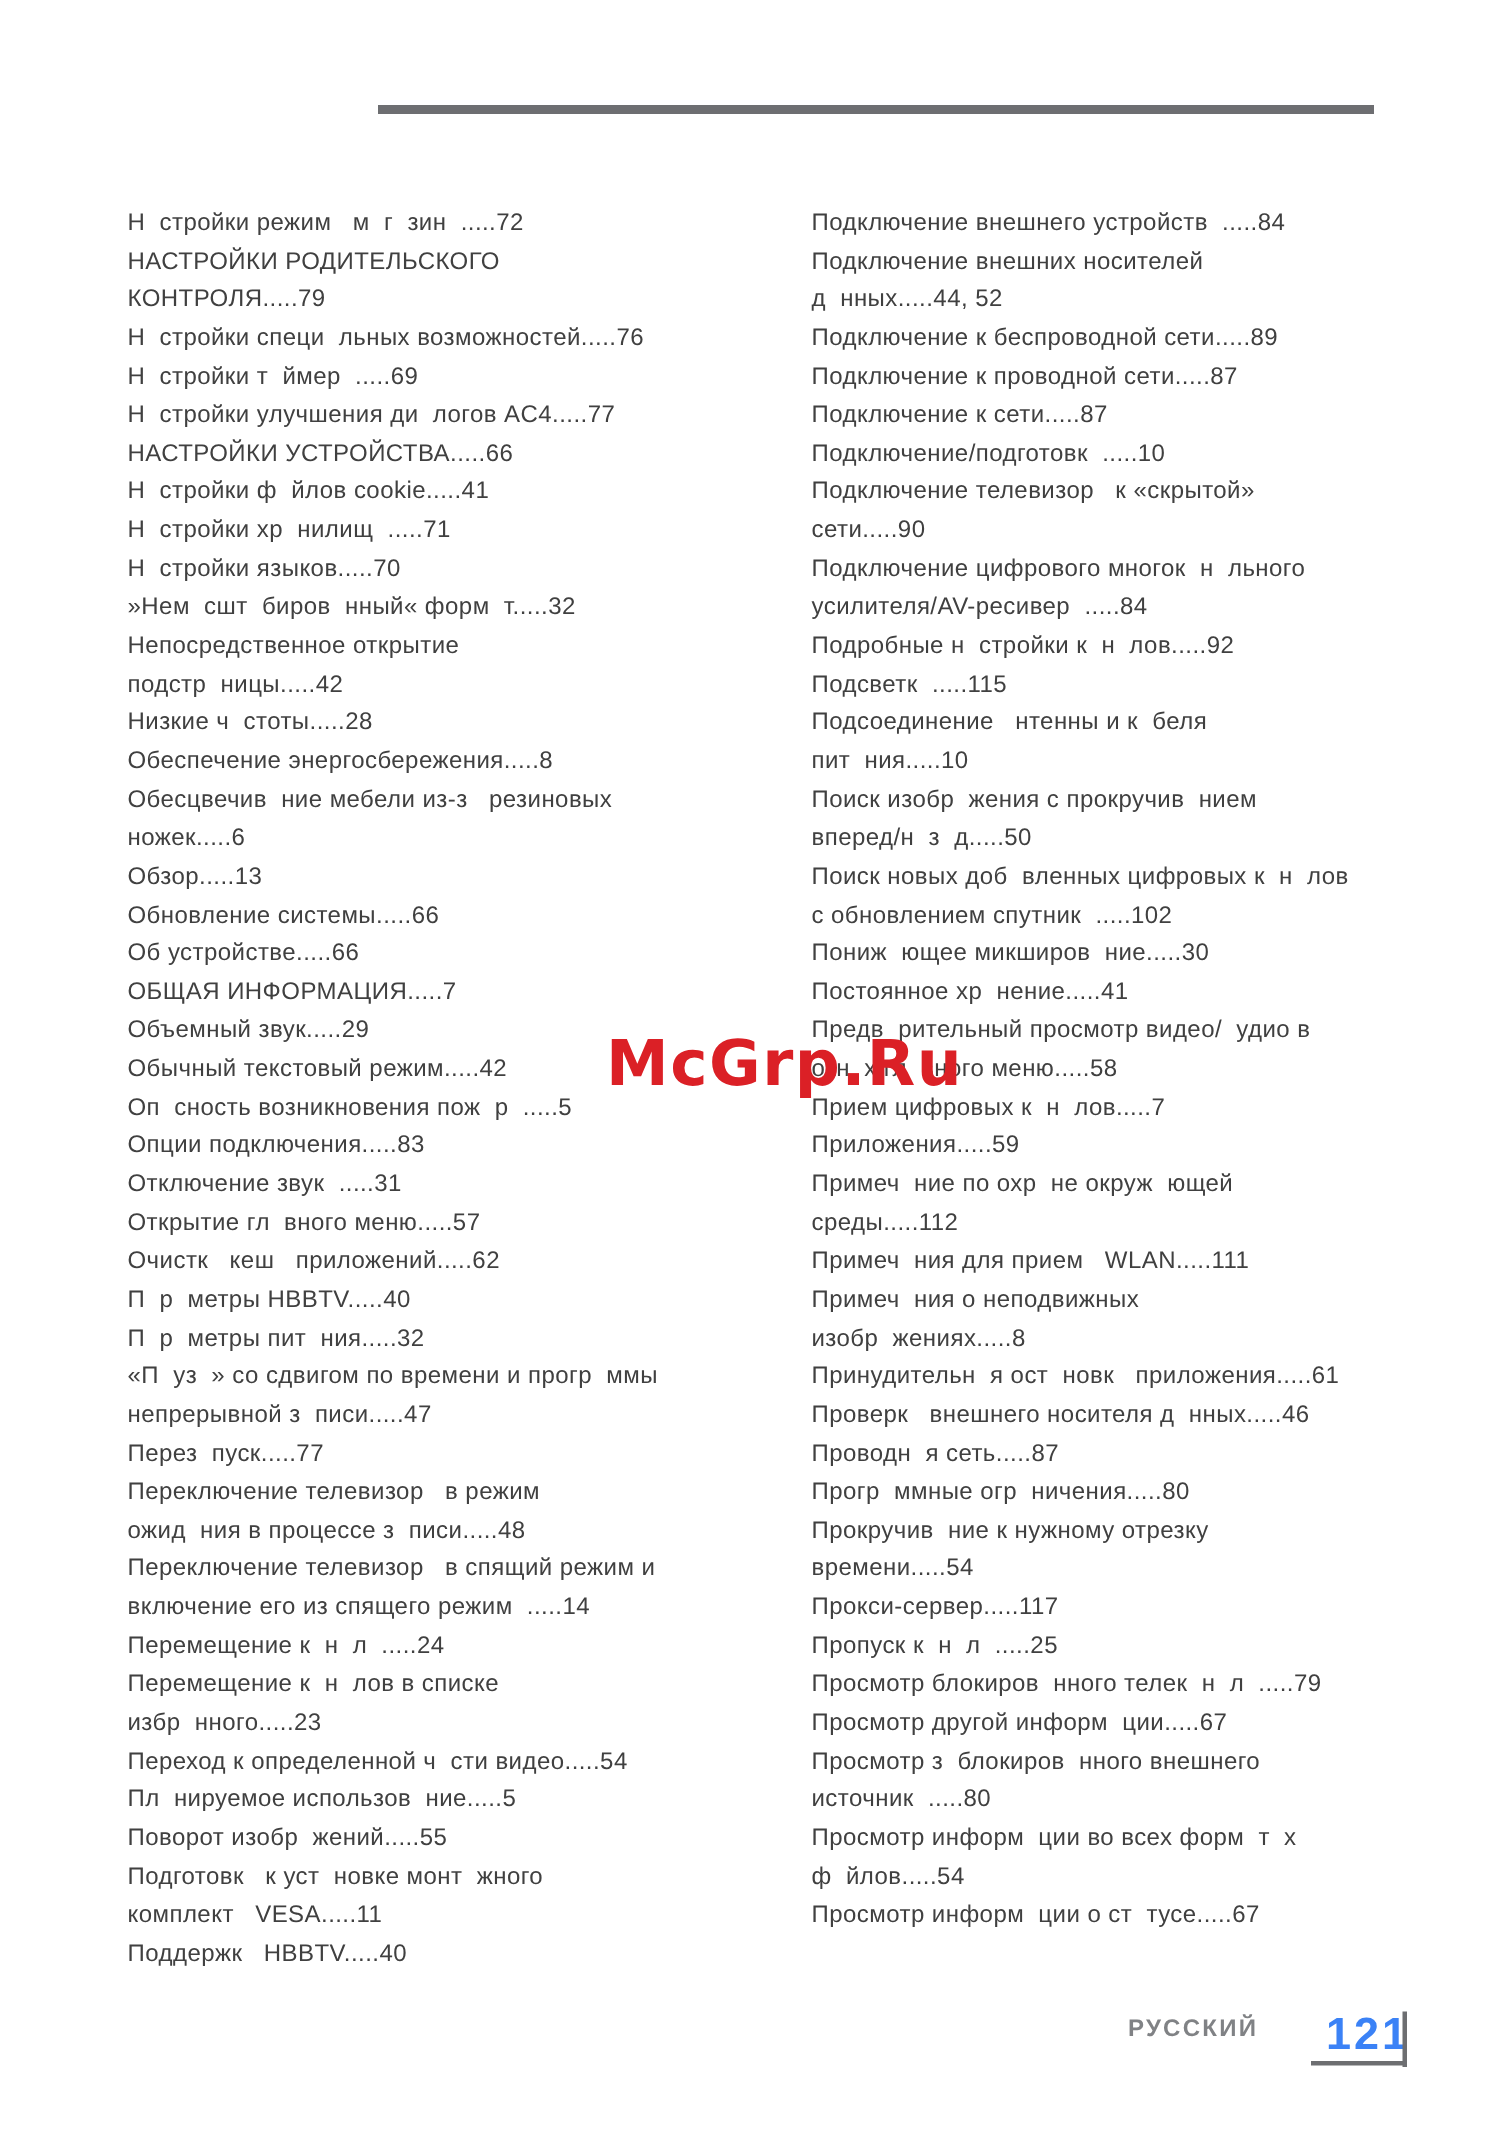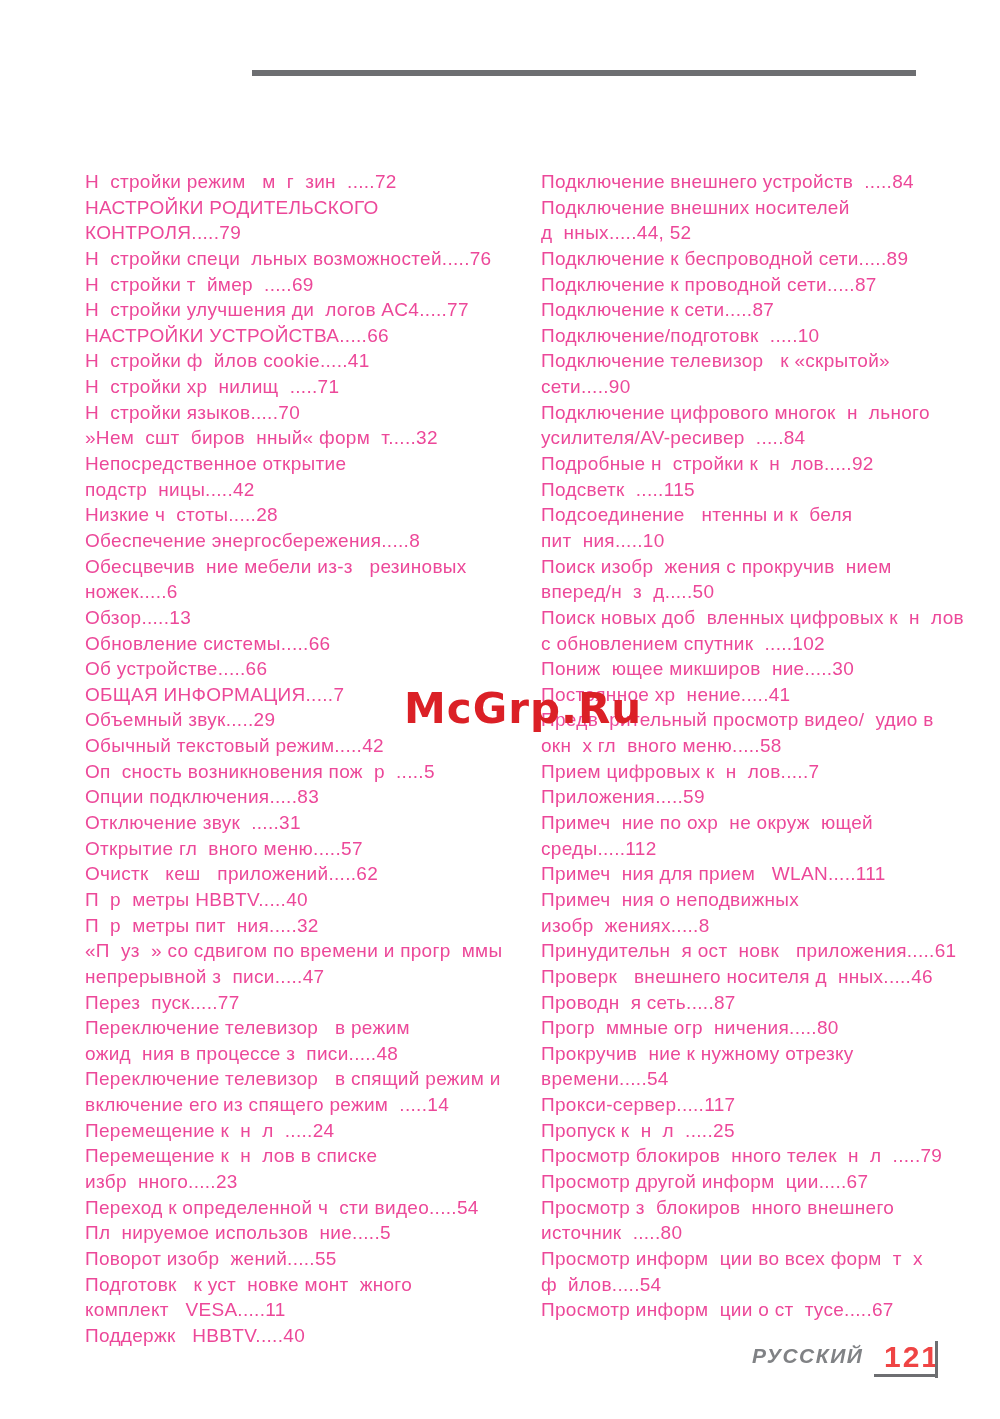--- a/index.html
+++ b/index.html
@@ -33,26 +33,25 @@
     top: 70px;
     width: 664px;
     height: 6px;
     background: #6d6e71;
   }
   
   .col {
     position: absolute;
     top: 136px;
     width: 432px;
-    color: #ec4899;
-    font-size: 19px;
+    color: #404040;
+    font-size: 16px;
     line-height: 25.65px;
     letter-spacing: 0.3px;
     white-space: pre;
-    margin-top: 33px;
   }
   .col-left  { left: 85px;  }
   .col-right { left: 541px; }
   .index-line { height: 25.65px; }
   
   .watermark {
     position: absolute;
     left: 404px;
     top: 684px;
     font-size: 42px;
@@ -61,34 +60,33 @@
     color: #db2026;
     font-family: "DejaVu Sans", sans-serif;
     z-index: 5;
     pointer-events: none;
   }
   
   .footer-lang {
     position: absolute;
     left: 752px;
     top: 1344px;
-    font-size: 21px;
+    font-size: 16px;
     font-weight: bold;
     letter-spacing: 1.5px;
     color: #808285;
-    font-style: italic;
   }
   .footer-pagenum {
     position: absolute;
     left: 884px;
     top: 1340px;
     font-size: 30px;
     font-weight: bold;
     letter-spacing: 2px;
-    color: #ef4444;
+    color: #3b82f6;
   }
   .pagenum-underline {
     position: absolute;
     left: 874px;
     top: 1374px;
     width: 64px;
     height: 3px;
     background: #6d6e71;
   }
   .pagenum-vline {

